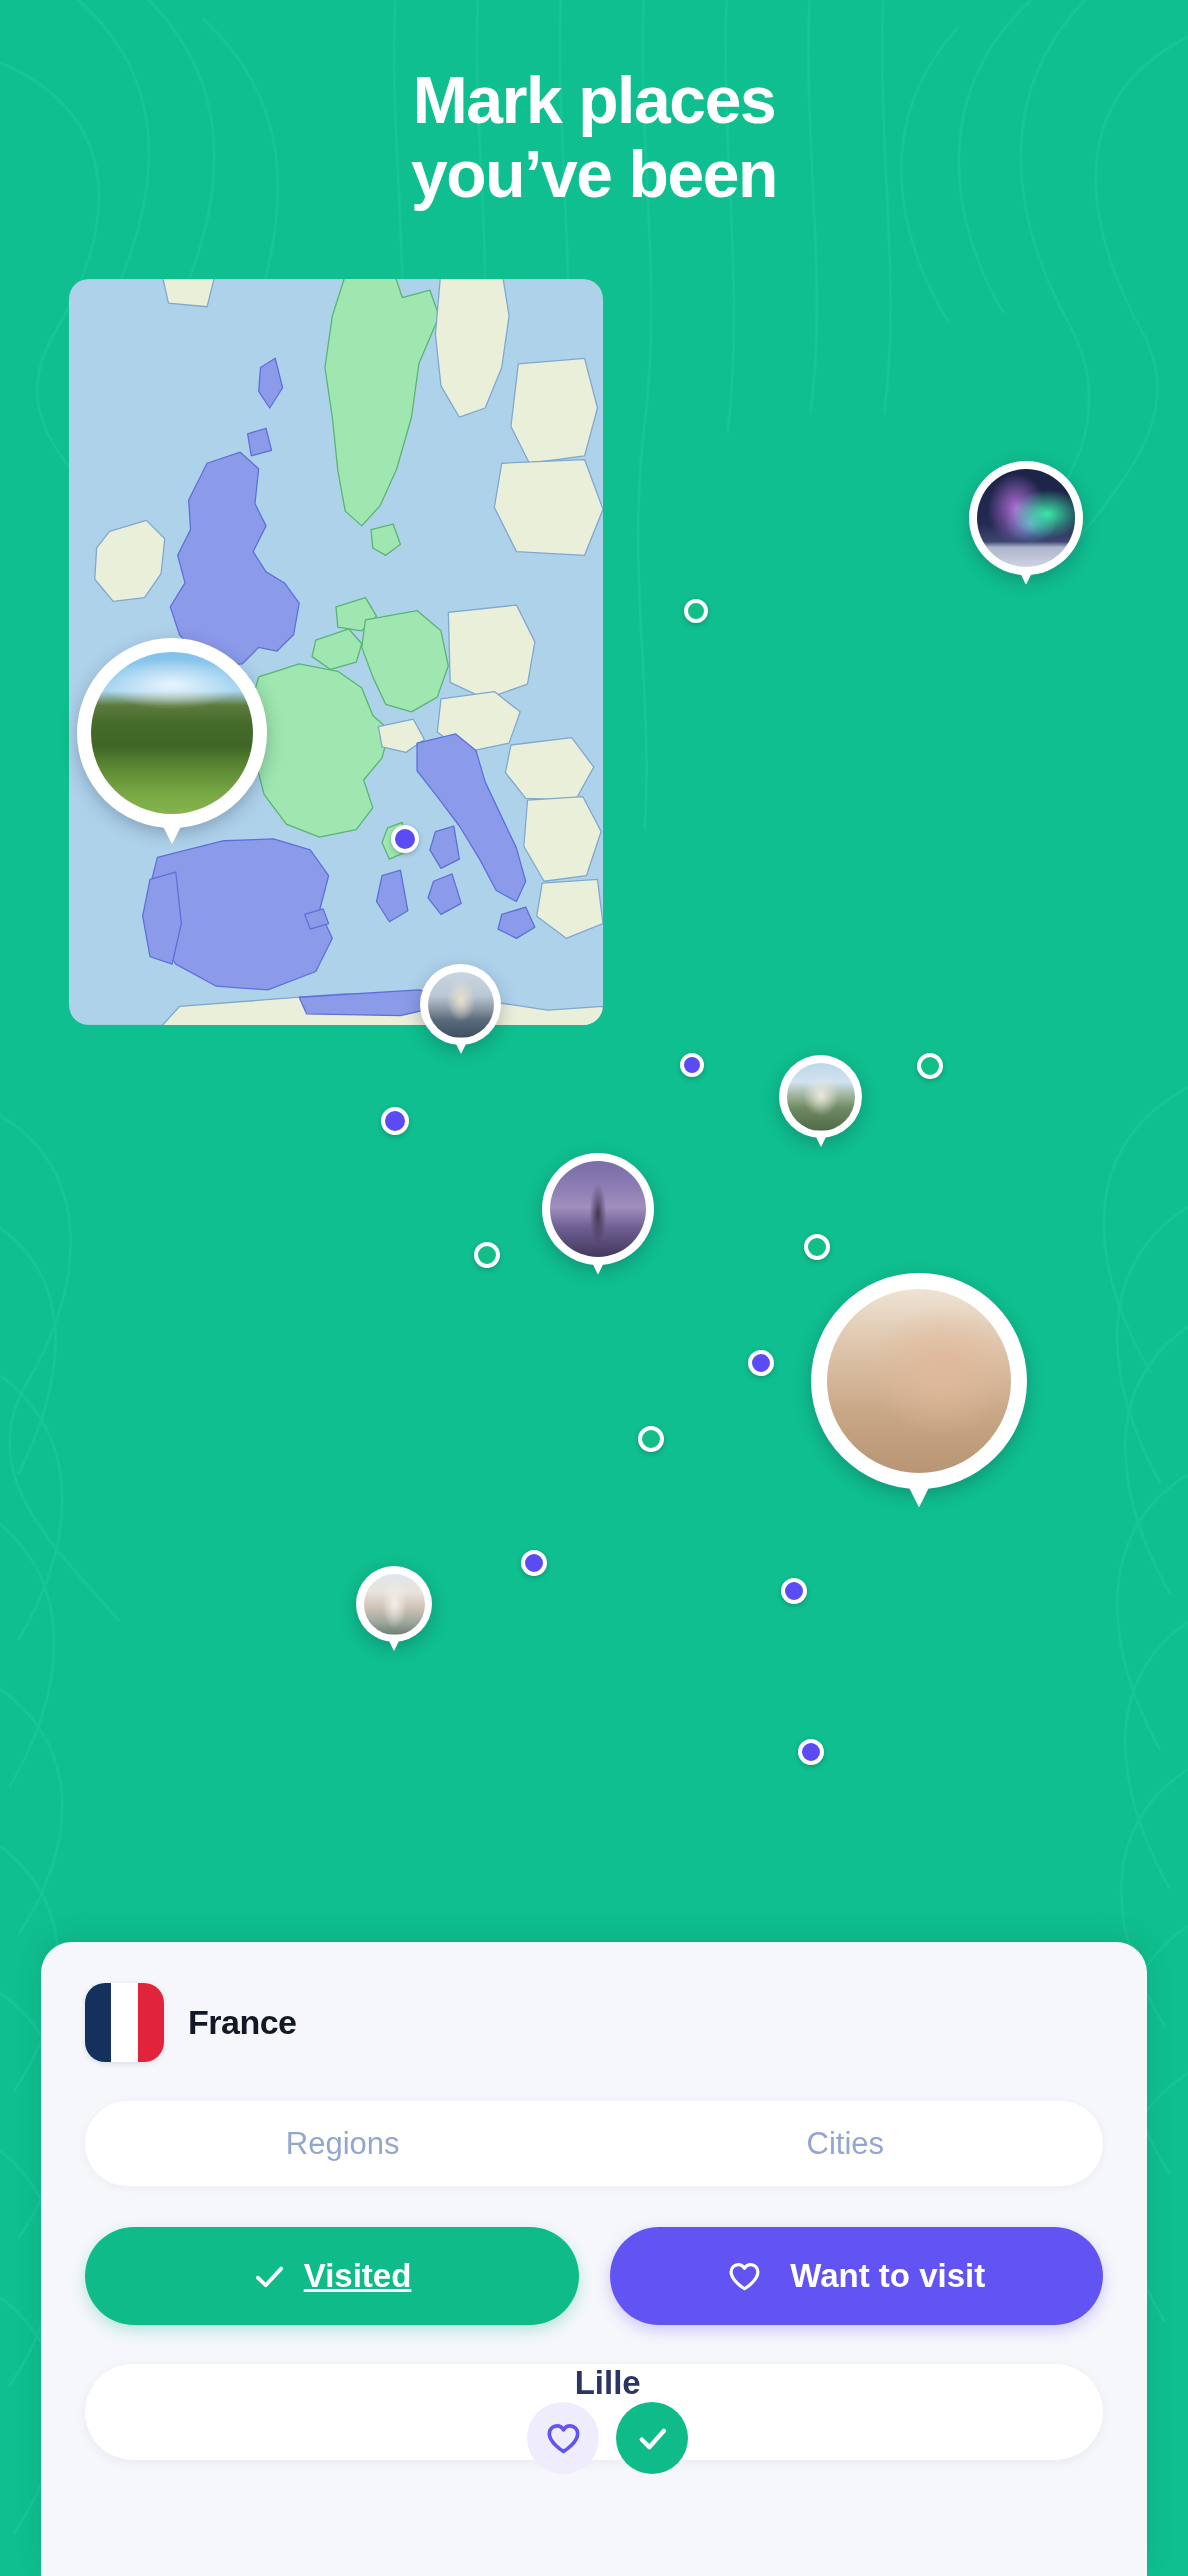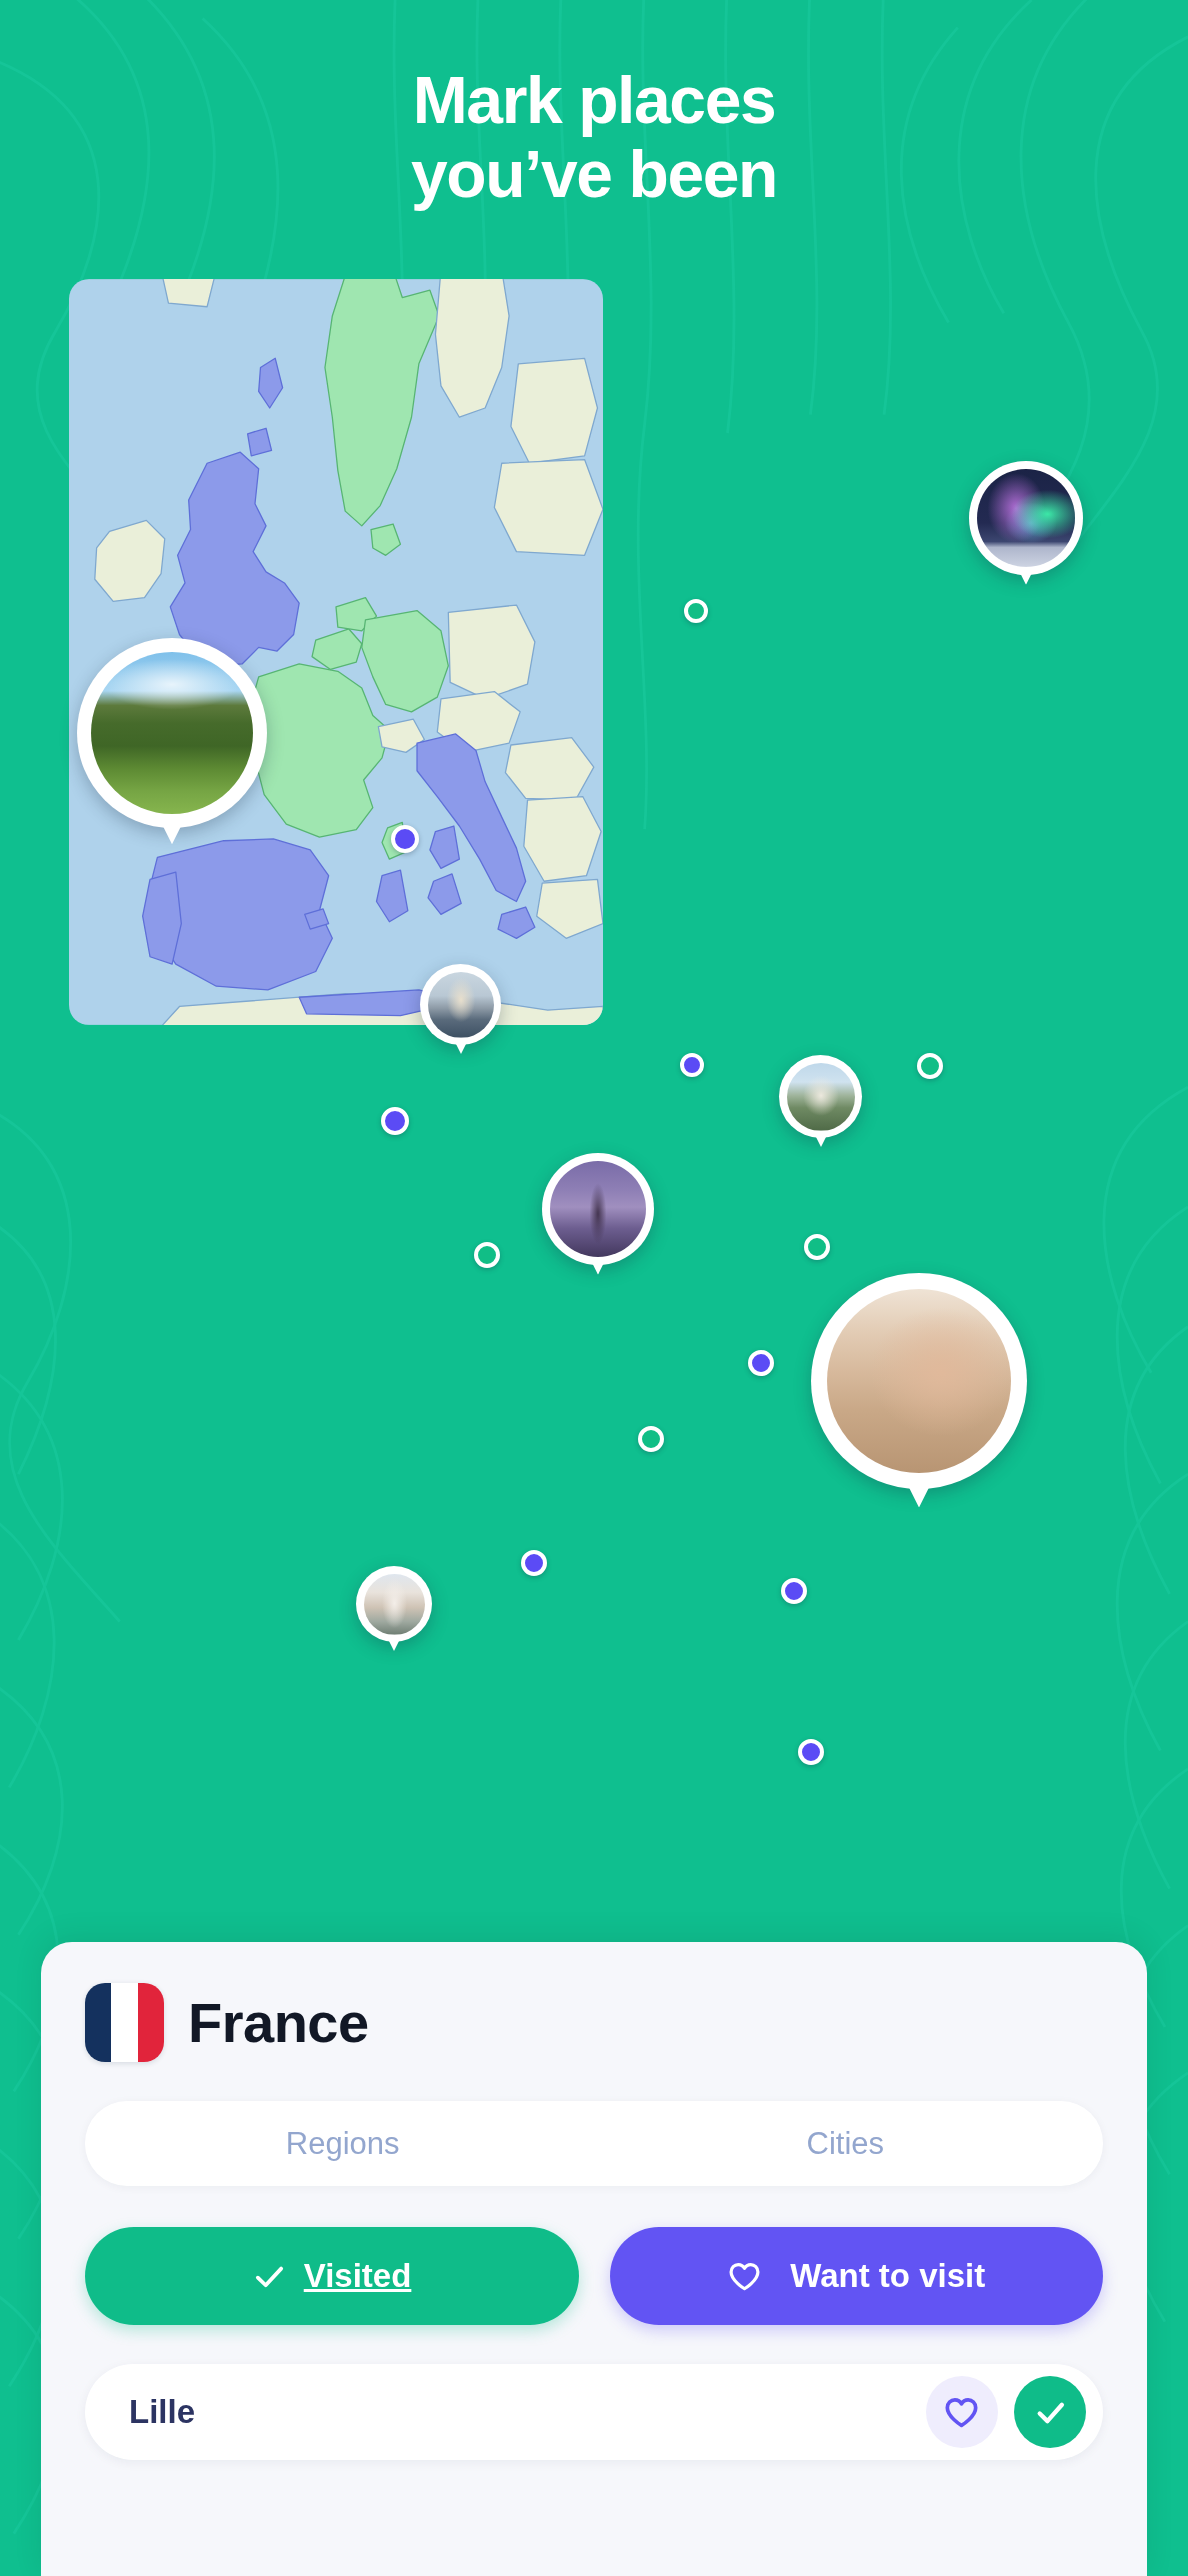--- a/index.html
+++ b/index.html
@@ -149,21 +149,21 @@
   .flag {
     width:79px; height:79px;
     border-radius:20px;
     overflow:hidden;
     display:flex;
     box-shadow:0 1.8px 5.5px rgba(20,40,60,.12);
     flex:0 0 auto;
   }
   .flag span { flex:1 1 0; height:100%; display:block; }
   .country-name {
-    font-size:56px; font-weight:bold; color:#121826;
+    font-size:34px; font-weight:bold; color:#121826;
     letter-spacing:-0.5px;
   }
 
   .tabs {
     margin:39px 44px 0 44px;
     height:85px;
     background:#FFFFFF;
     border-radius:42px;
     display:flex;
     align-items:center;
@@ -206,20 +206,21 @@
   .btn svg { display:block; }
 
   .city-row {
     margin:39px 44px 0 44px;
     height:96px;
     background:#FFFFFF;
     border-radius:48px;
     display:flex; align-items:center;
     padding:0 16.6px 0 44px;
     box-shadow:0 2.8px 11px rgba(20,40,60,.06);
+    flex-direction:column;
   }
   .city-name {
     flex:1 1 auto;
     font-size:33px; font-weight:bold; color:#2C3462;
   }
   .city-actions { display:flex; align-items:center; gap:16.6px; }
   .icon-btn {
     width:72px; height:72px; border-radius:50%;
     display:flex; align-items:center; justify-content:center;
     border:none; cursor:pointer;

